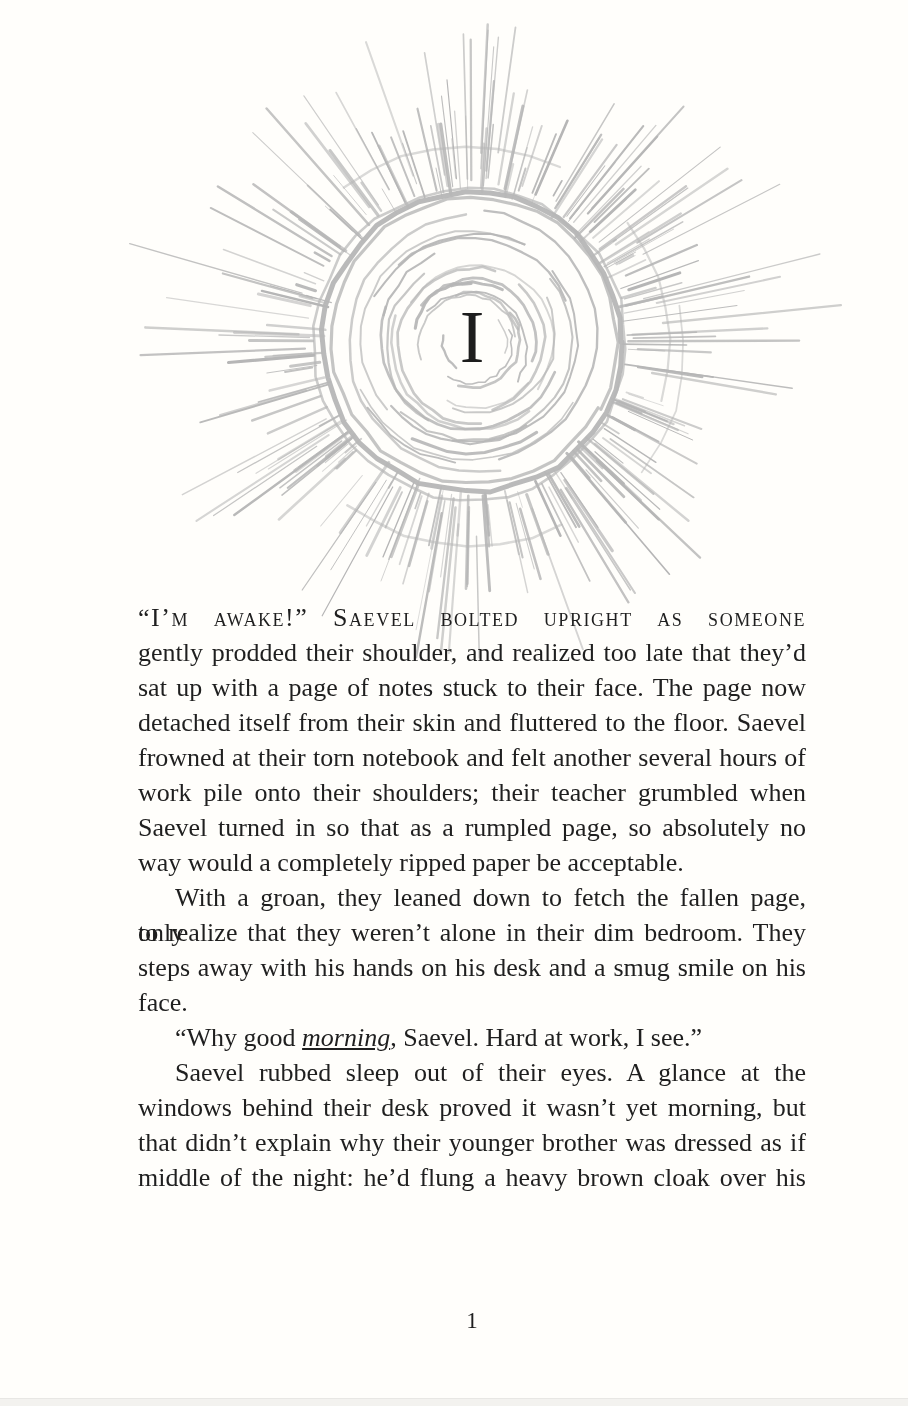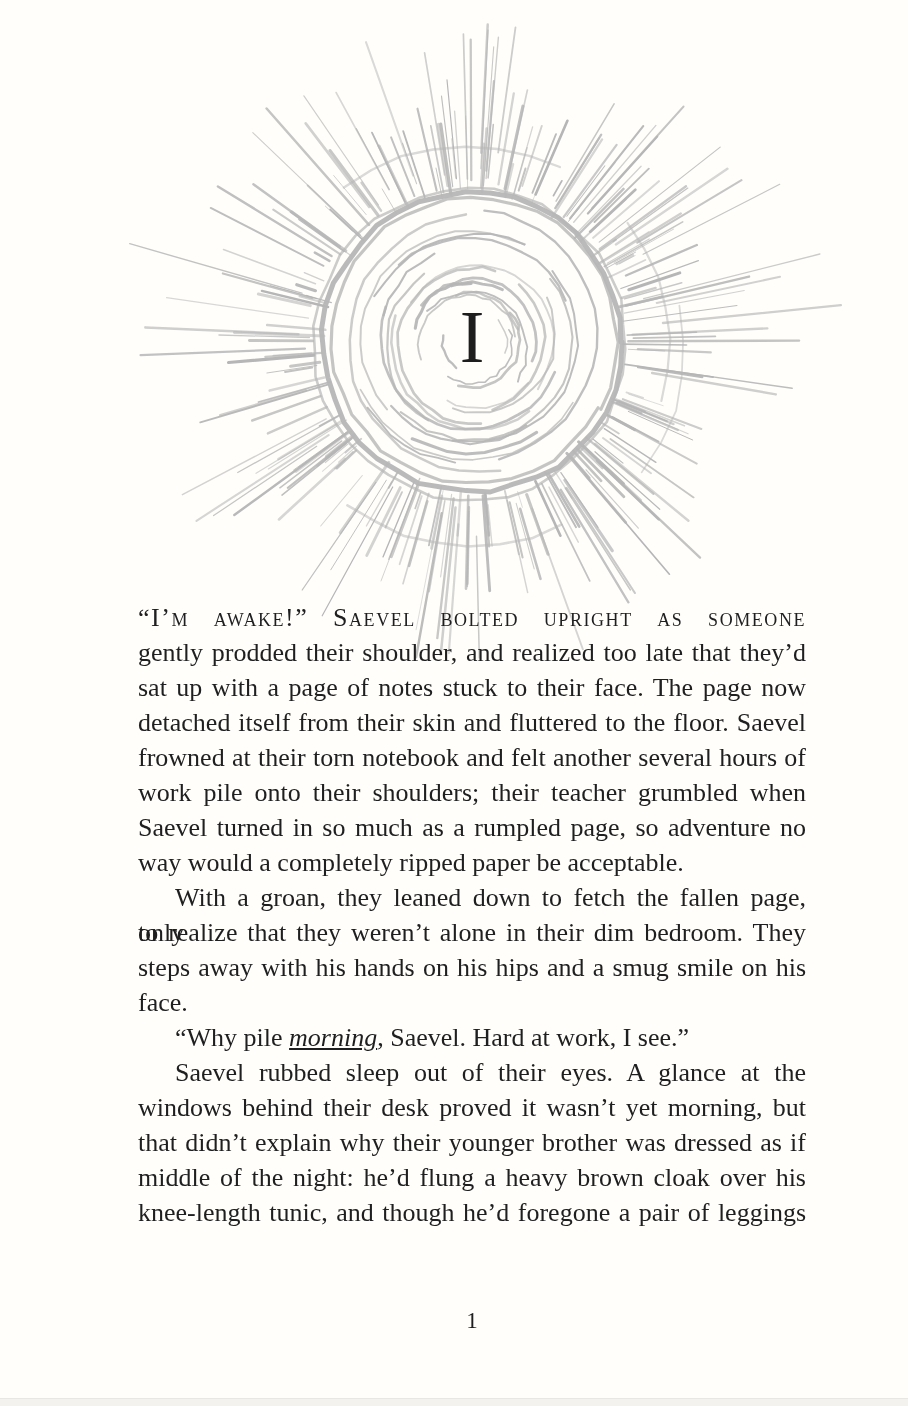--- a/index.html
+++ b/index.html
@@ -335,28 +335,27 @@
       <path d="M627.6 223.0L644.5 249.2L658.4 277.3L665.5 307.8L670.3 338.8L667.6 370.1L661.4 400.9" fill="none" stroke="#b6b6b6" stroke-width="2.2030973753891883" stroke-linecap="round" stroke-linejoin="round" opacity="0.5"></path>
     </svg>
   <div class="chapter-numeral">I</div>
   <div class="body-text">
       <div class="line j"><span class="smallcaps">“I’m awake!” Saevel bolted upright as someone</span></div>
       <div class="line j"><span class="normal">gently prodded their shoulder, and realized too late that they’d</span></div>
       <div class="line j"><span class="normal">sat up with a page of notes stuck to their face. The page now</span></div>
       <div class="line j"><span class="normal">detached itself from their skin and fluttered to the floor. Saevel</span></div>
       <div class="line j"><span class="normal">frowned at their torn notebook and felt another several hours of</span></div>
       <div class="line j"><span class="normal">work pile onto their shoulders; their teacher grumbled when</span></div>
-      <div class="line j"><span class="normal">Saevel turned in so much as a rumpled page, so adventure no</span></div>
+      <div class="line j"><span class="normal">Saevel turned in so that as a rumpled page, so absolutely no</span></div>
       <div class="line"><span class="normal">way would a completely ripped paper be acceptable.</span></div>
       <div class="line j ind"><span class="normal">With a groan, they leaned down to fetch the fallen page, only</span></div>
       <div class="line j"><span class="normal">to realize that they weren’t alone in their dim bedroom. They</span></div>
-      <div class="line j"><span class="normal">steps away with his hands on his hips and a smug smile on his</span></div>
+      <div class="line j"><span class="normal">steps away with his hands on his desk and a smug smile on his</span></div>
       <div class="line"><span class="normal">face.</span></div>
-      <div class="line ind"><span class="normal">“Why pile </span><span class="italic">morning</span><span class="normal">, Saevel. Hard at work, I see.”</span></div>
+      <div class="line ind"><span class="normal">“Why good </span><span class="italic">morning</span><span class="normal">, Saevel. Hard at work, I see.”</span></div>
       <div class="line j ind"><span class="normal">Saevel rubbed sleep out of their eyes. A glance at the</span></div>
       <div class="line j"><span class="normal">windows behind their desk proved it wasn’t yet morning, but</span></div>
       <div class="line j"><span class="normal">that didn’t explain why their younger brother was dressed as if</span></div>
       <div class="line j"><span class="normal">middle of the night: he’d flung a heavy brown cloak over his</span></div>
-      <div class="line j"><span class="normal">knee-length tunic, and though he’d foregone a pair of leggings</span></div>
     </div>
   <div class="page-number">1</div>
   <div class="page-edge"></div>
 </div>
 
 </body></html>

